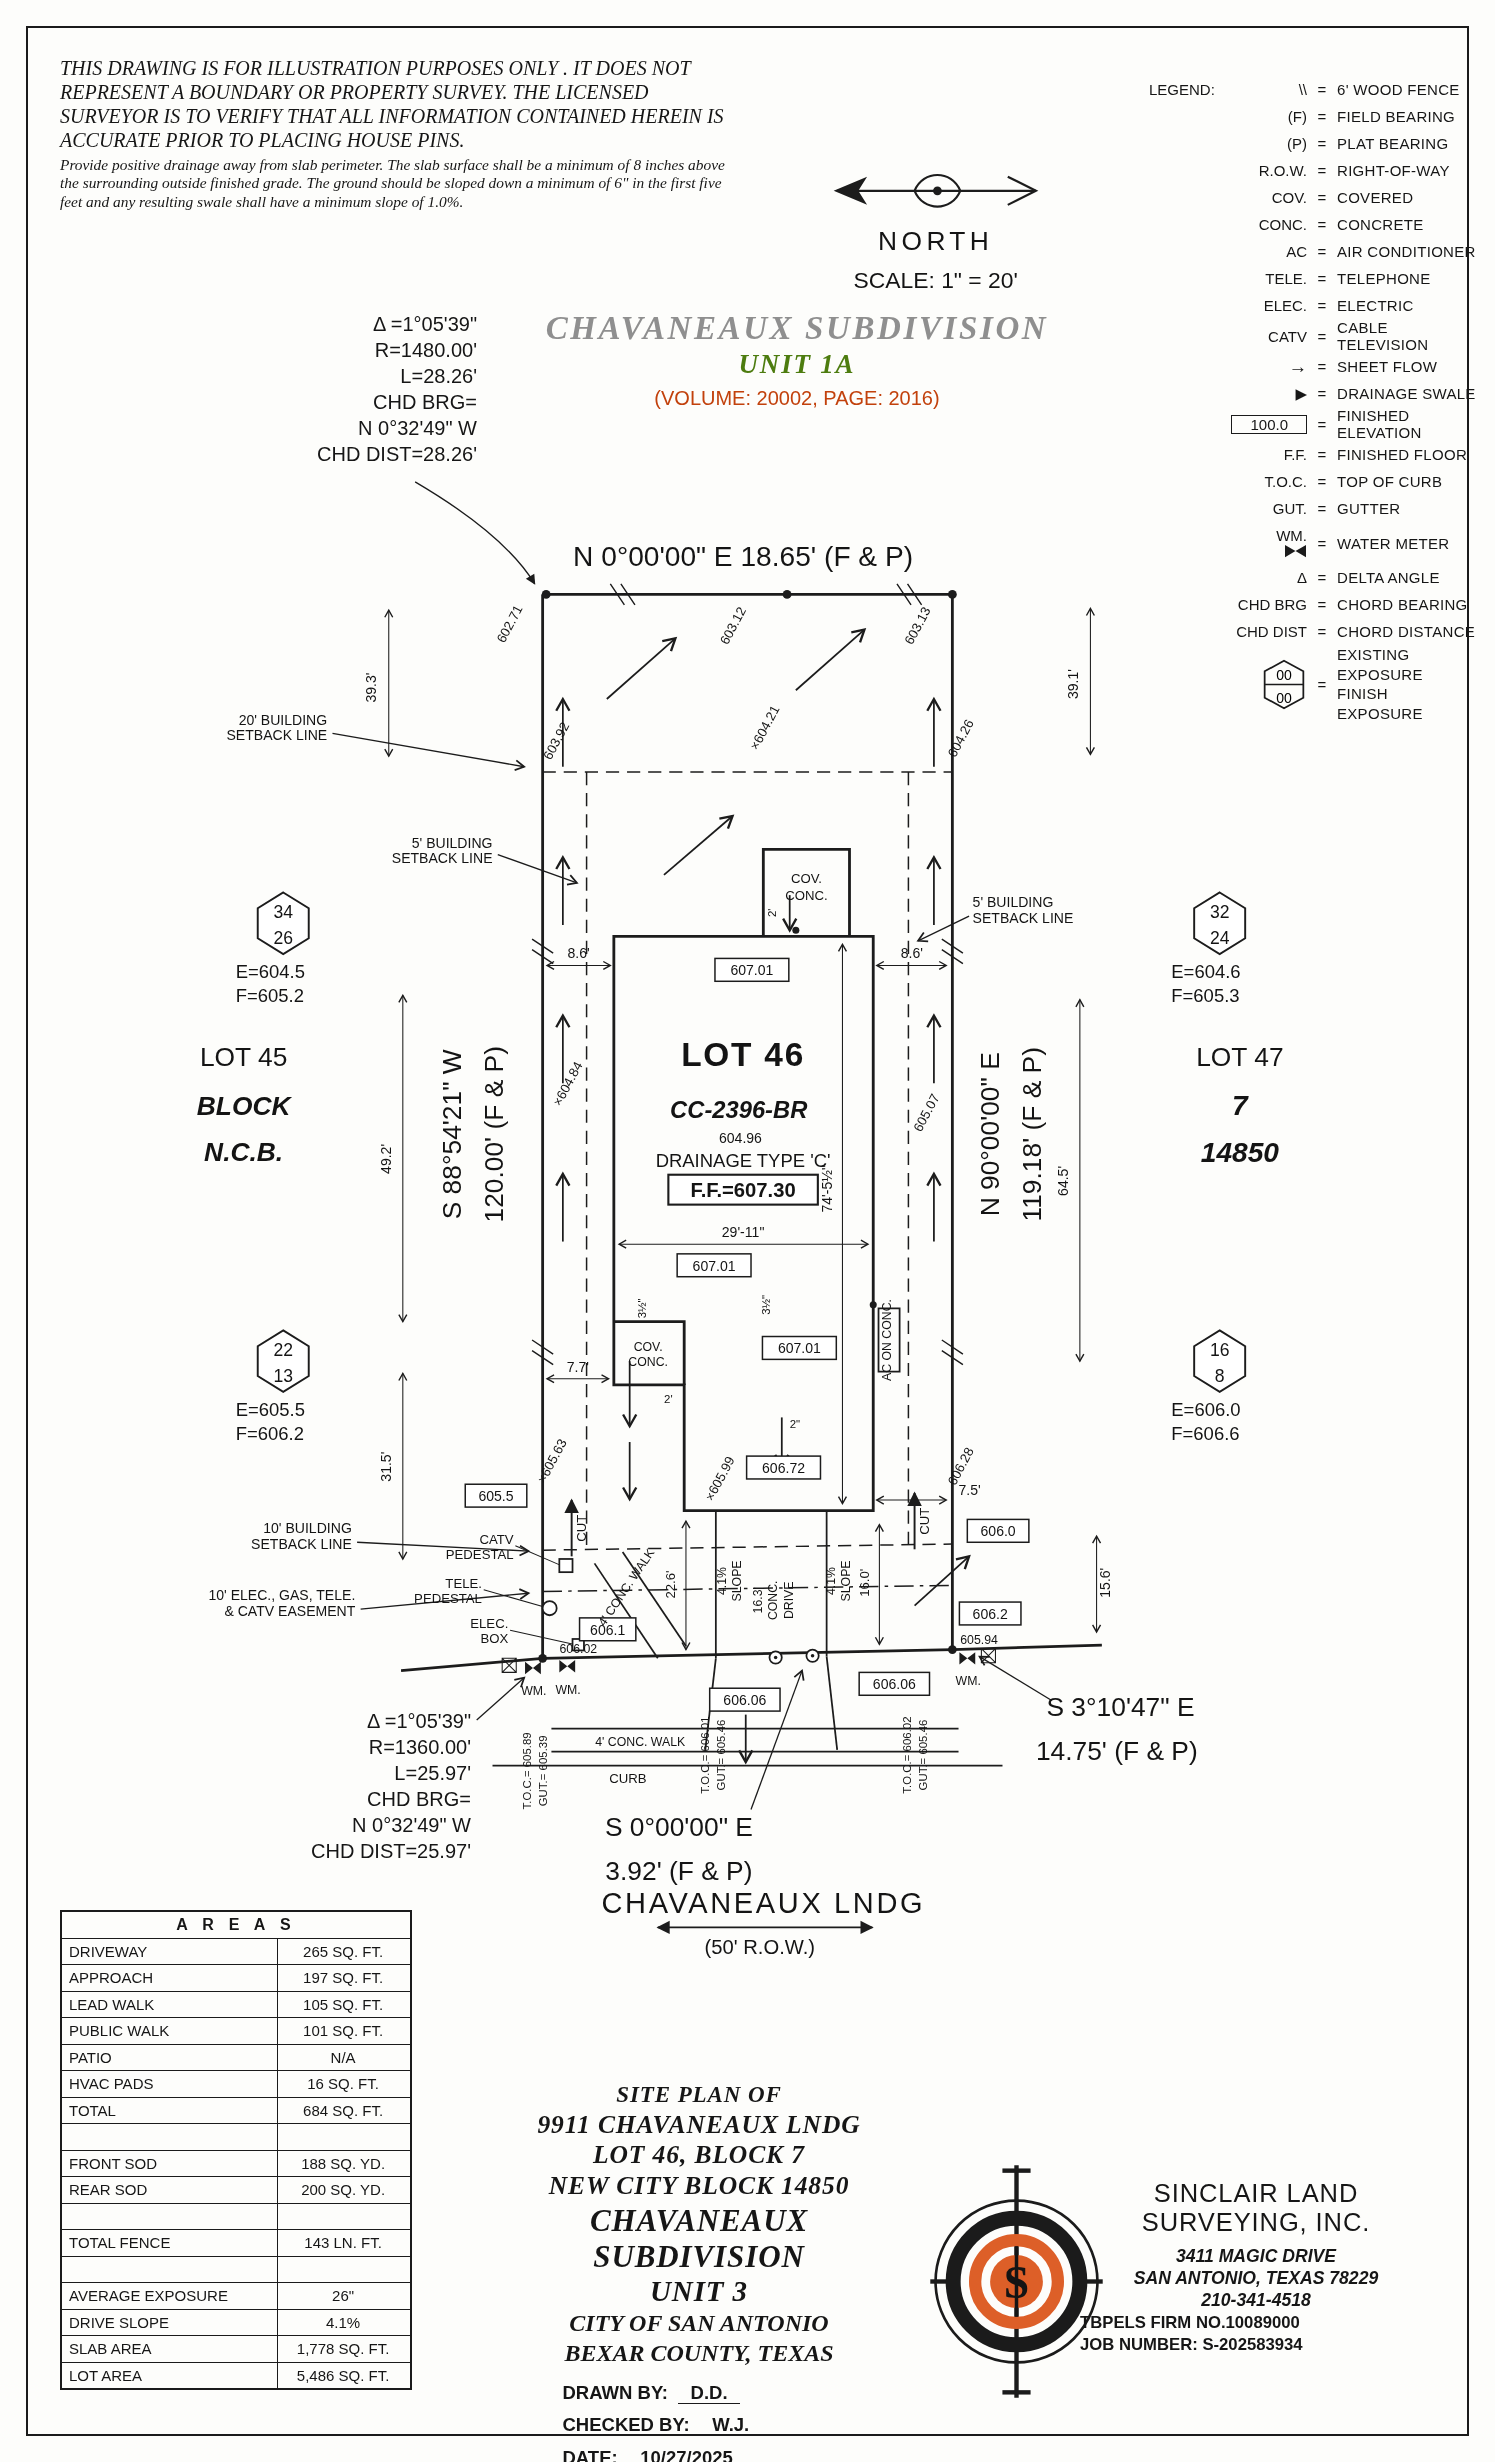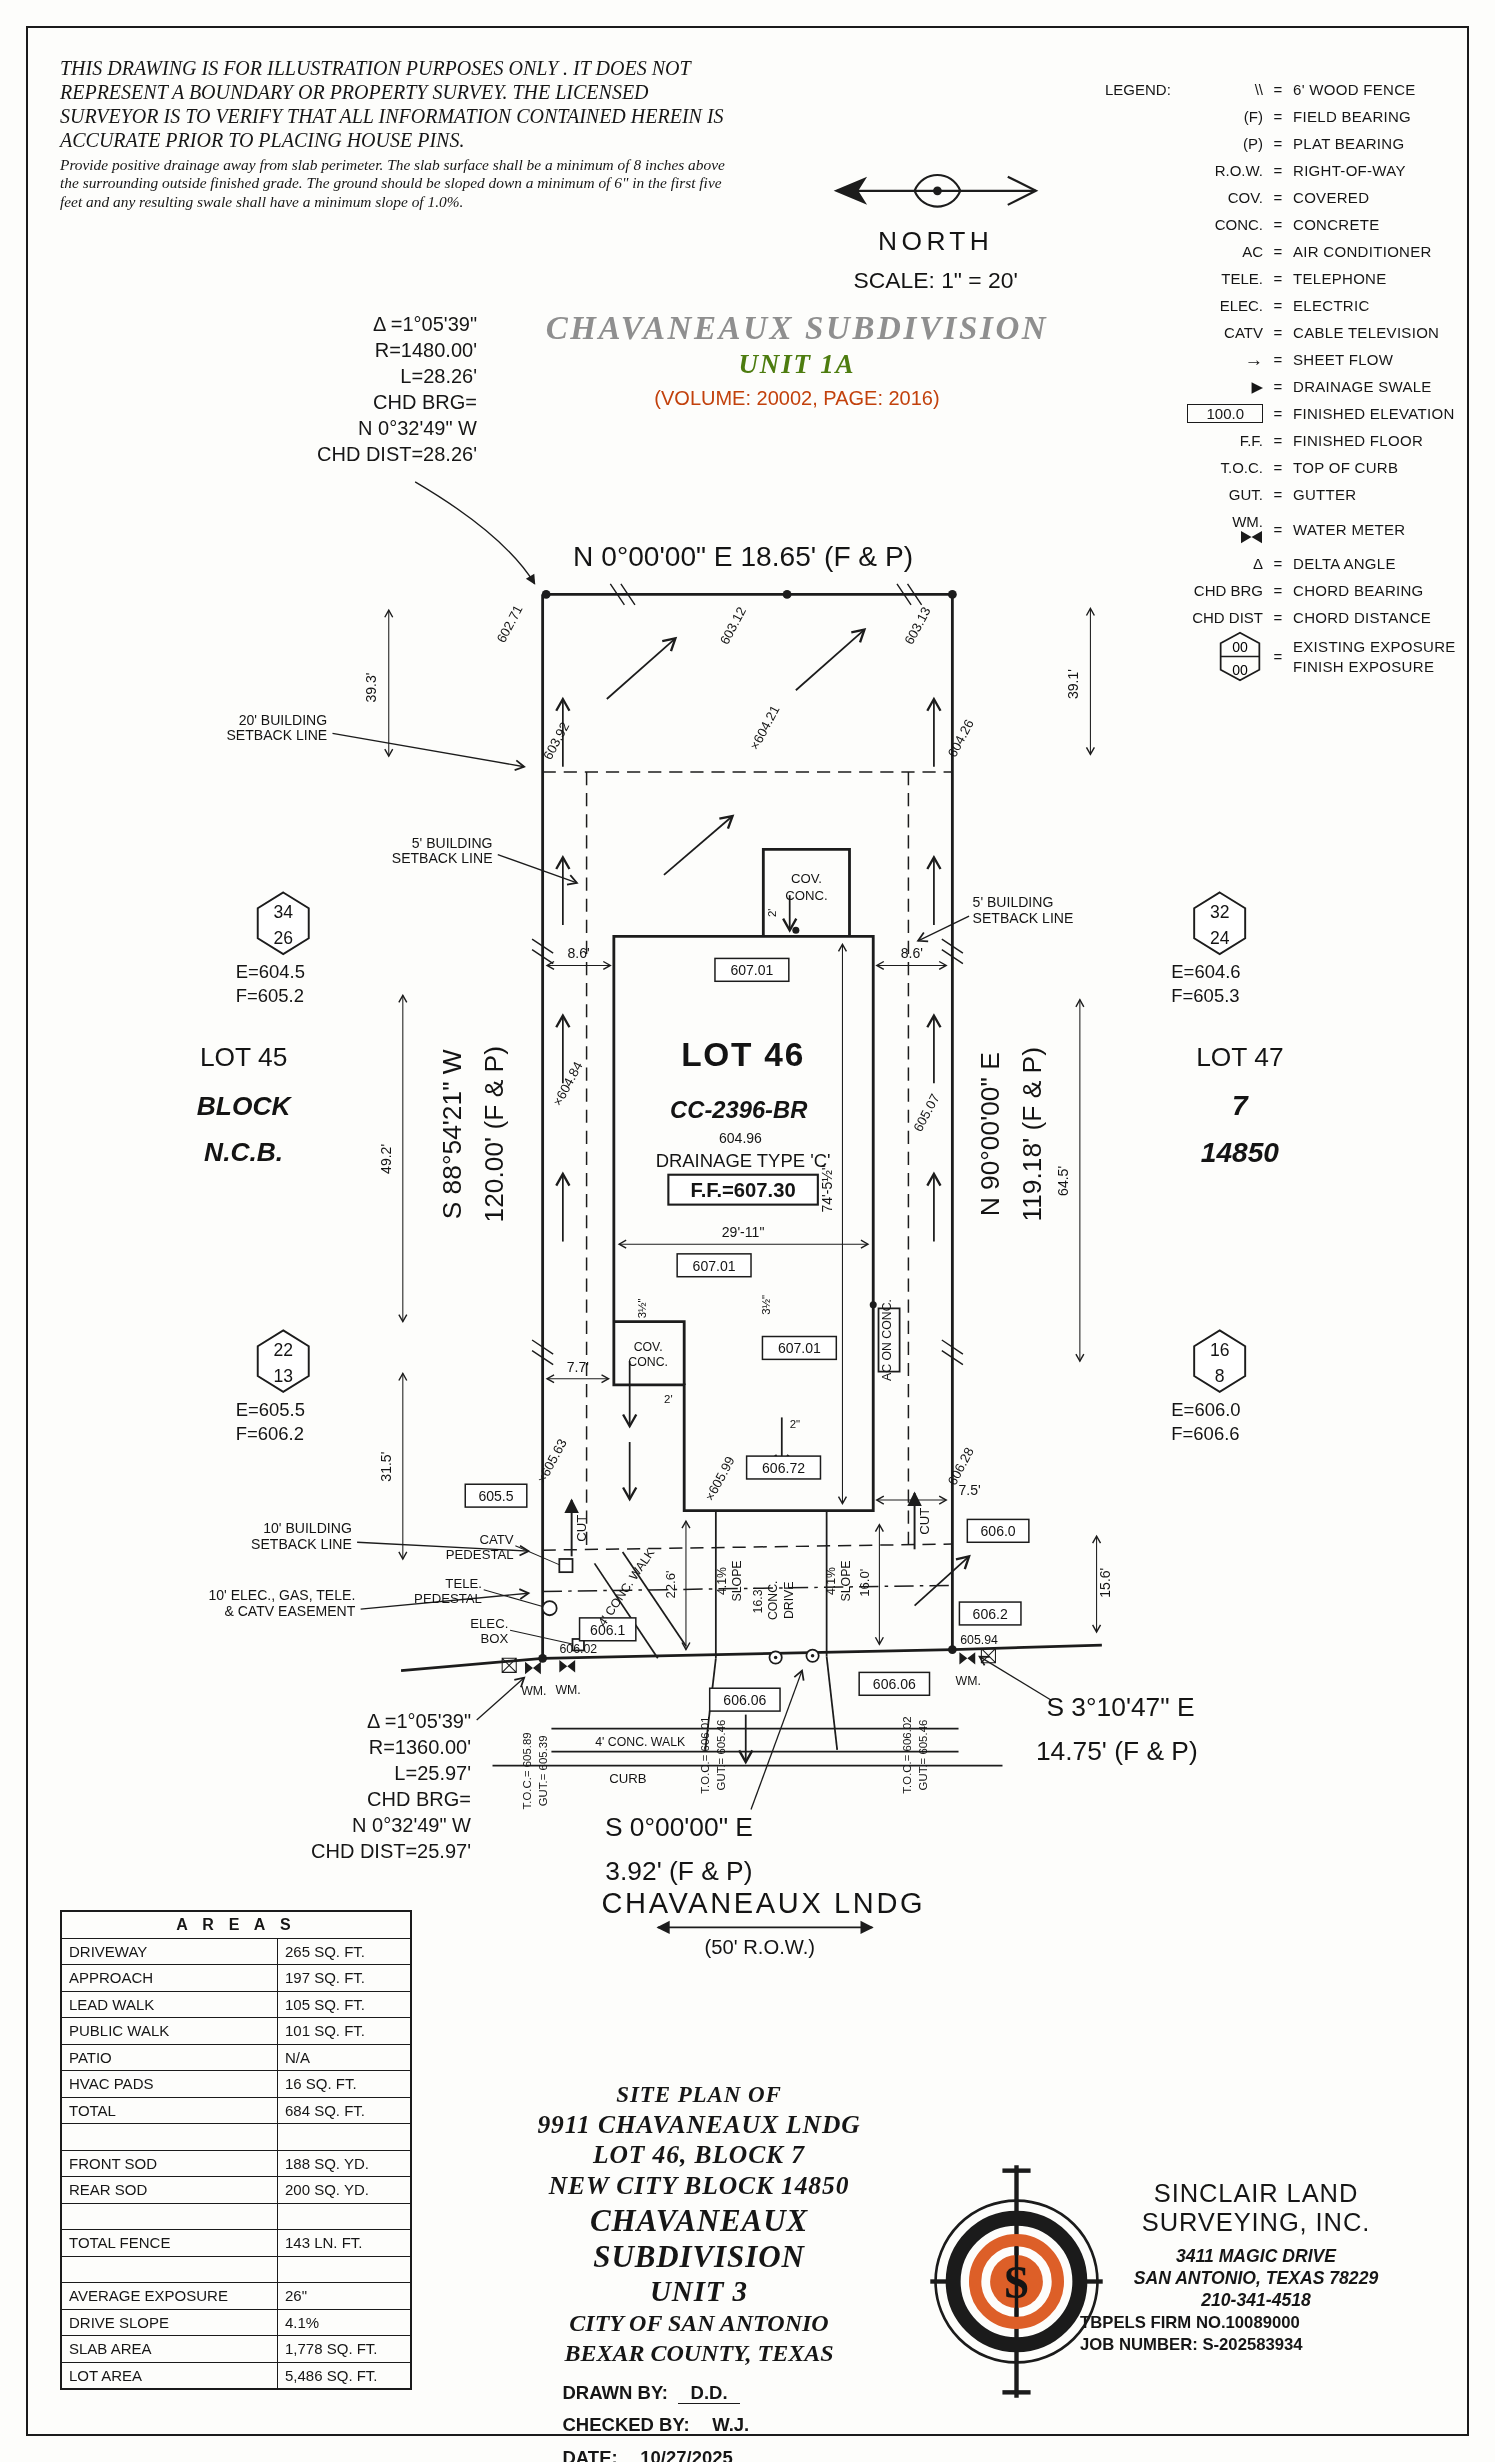--- a/index.html
+++ b/index.html
@@ -31,40 +31,40 @@
   .hexm{fill:#ffffff;stroke:#1c1c1c;stroke-width:2.2;}
   .solid{fill:#1c1c1c;stroke:none;}
   .opn{fill:#ffffff;stroke:#1c1c1c;stroke-width:2;}
   
   .abs{position:absolute;}
   .disclaimer{left:60px;top:56px;width:679px;font-family:"Liberation Serif",serif;font-style:italic;}
   .disclaimer .p1{font-size:20px;line-height:1.2;margin:0 0 3.5px 0;}
   .disclaimer .p2{font-size:15.4px;line-height:1.22;margin:0;}
   .legend{left:1105px;top:76px;width:373px;font-size:15px;}
   .lrow{display:flex;align-items:center;min-height:27px;}
-  .lt{width:81px;}
+  .lt{width:81px;margin-left:44px;}
   .lsym{width:77px;text-align:right;white-space:pre;}
   .leq{width:30px;text-align:center;}
   .ldesc{flex:1;letter-spacing:0.3px;}
   .symbox{border:1.4px solid #1b1b1b;padding:0 18px;}
   .bigarrow{font-size:18.5px;}
   .wmcell{display:flex;flex-direction:column;align-items:flex-end;line-height:1.05;}
   .subtitle{left:528px;top:310px;width:538px;text-align:center;}
   .subtitle .s1{font-family:"Liberation Serif",serif;font-style:italic;font-weight:bold;font-size:33px;letter-spacing:2.6px;color:#8f8f8f;}
   .subtitle .s2{font-family:"Liberation Serif",serif;font-style:italic;font-weight:bold;font-size:27px;letter-spacing:1.8px;color:#4d7c0f;margin-top:1.8px;}
   .subtitle .s3{font-size:20px;margin-top:7px;color:#c2410c;}
   .curveblk{width:167px;text-align:right;font-size:20px;line-height:1.3;}
   .curve-top{left:310px;top:311px;}
   .curve-bottom{left:304px;top:1708px;}
   .areas{left:60px;top:1910px;width:352px;}
   .areas table{border-collapse:collapse;width:100%;font-size:15px;border-radius:17px;}
   .areas td,.areas th{border:1.4px solid #1b1b1b;height:25.5px;padding:0 7px;}
   .areas th{font-size:16px;letter-spacing:5.3px;font-weight:bold;}
   .areas td.lab{width:201px;}
-  .areas td.val{text-align:left;padding-right:8.8px;}
+  .areas td.val{text-align:center;padding-right:8.8px;}
   .areas table{border:2.6px solid #1b1b1b;}
   .titleblock{left:489px;top:2081px;width:420px;text-align:center;font-family:"Liberation Serif",serif;font-style:italic;font-weight:bold;}
   .tb1{font-size:23px;letter-spacing:0.9px;line-height:1.25;}
   .tb2{font-size:25.5px;letter-spacing:0.9px;line-height:1.2;}
   .tb3{font-size:31px;letter-spacing:0.9px;line-height:1.15;margin-top:1.8px;}
   .tb4{font-size:29px;letter-spacing:0.9px;line-height:1.15;}
   .tb5{font-size:24px;line-height:1.25;}
   .drawnby{font-family:"Liberation Sans",sans-serif;font-style:normal;font-weight:bold;font-size:18.5px;width:273px;margin:8.8px auto 0 auto;text-align:left;line-height:1.75;}
   .uval{border-bottom:1.8px solid #1b1b1b;padding:0 12.3px;}
   .firm{left:1080px;top:2179px;width:352px;text-align:center;}

